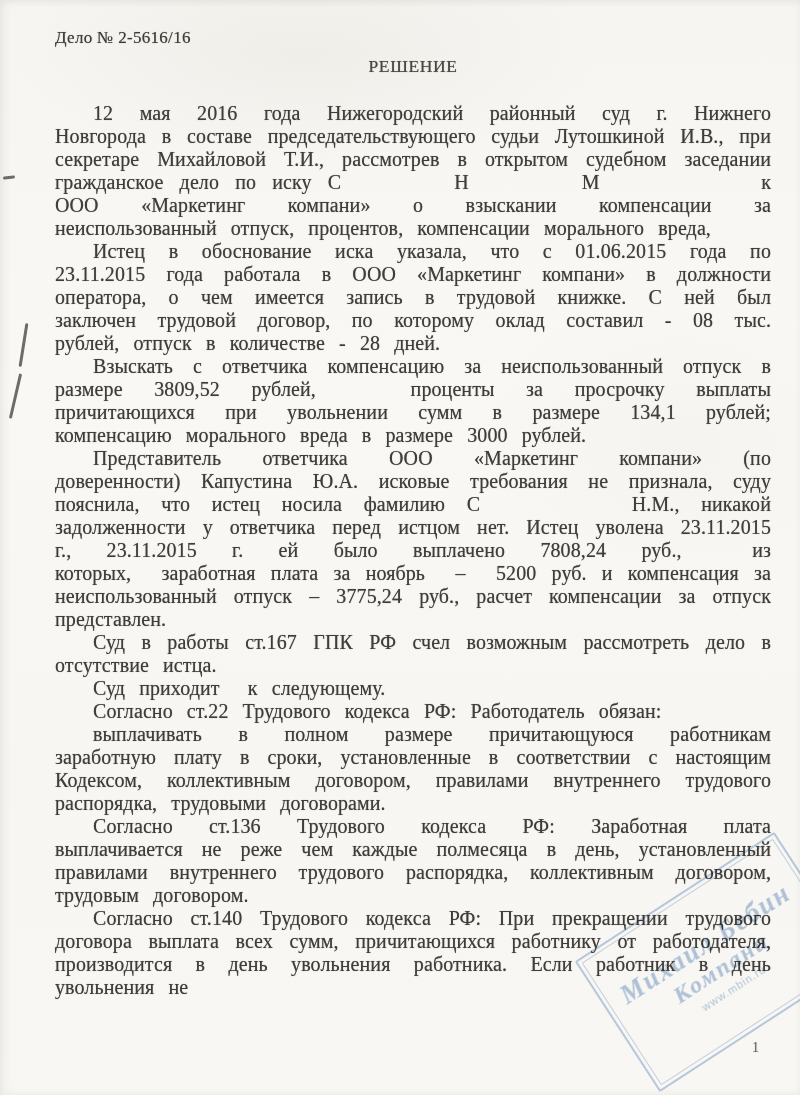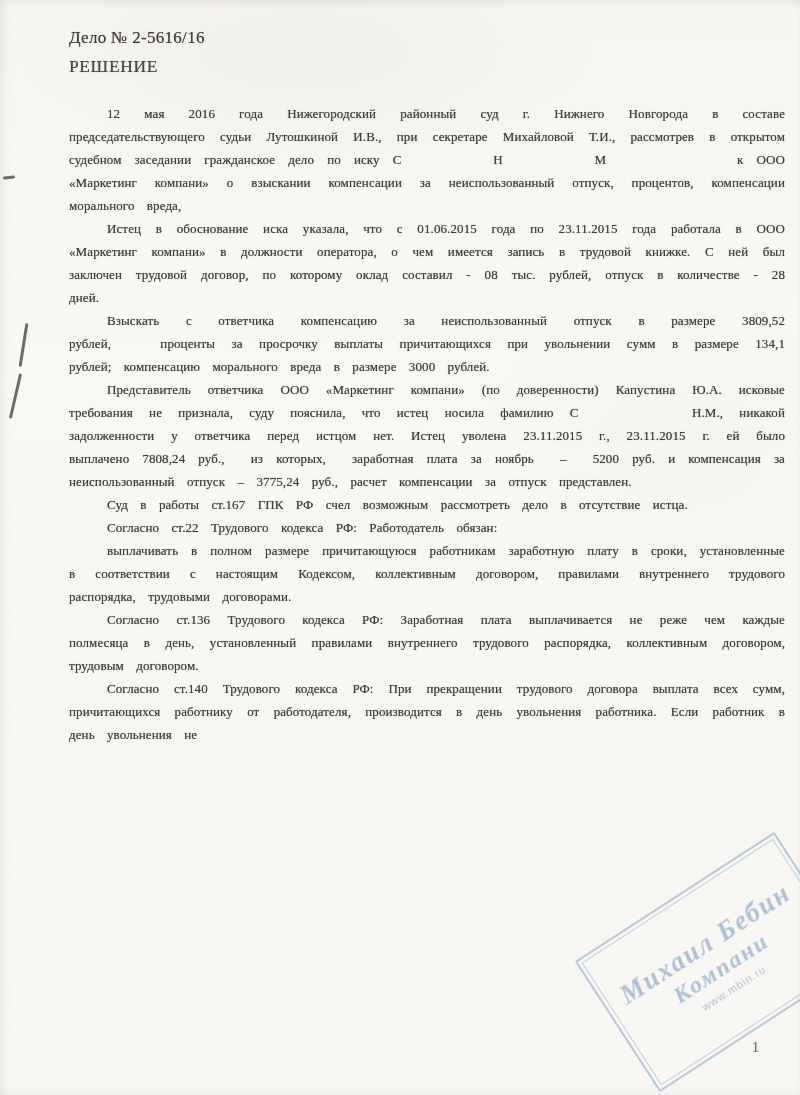--- a/index.html
+++ b/index.html
@@ -10,27 +10,27 @@
     background:
       radial-gradient(ellipse 420px 160px at 38% 5%, rgba(190,184,172,0.12), transparent 70%),
       radial-gradient(ellipse 300px 200px at 85% 40%, rgba(200,196,186,0.08), transparent 70%),
       linear-gradient(180deg,#f6f5f1 0%,#f9f8f5 35%,#f7f6f2 70%,#f8f7f4 100%);
     box-shadow:inset 4px 0 10px rgba(90,85,75,0.07), inset 0 2px 6px rgba(90,85,75,0.05);
     overflow:hidden;
     font-family:"Liberation Serif","DejaVu Serif",serif;
     color:#403d39;
   }
   .content{
-    position:absolute;left:69px;top:28px;width:716px;
+    position:absolute;left:55px;top:28px;width:716px;
     text-shadow:0 0 0.8px rgba(64,61,57,0.65);
   }
   .case-no{font-size:17px;line-height:19px;letter-spacing:0.3px;}
-  .title-block{margin-top:9px;text-align:left;line-height:21px;font-size:17.5px;letter-spacing:0.6px;color:#4a4742;}
+  .title-block{margin-top:9px;text-align:center;line-height:21px;font-size:17.5px;letter-spacing:0.6px;color:#4a4742;}
   .para{
-    margin:0;font-size:13px;line-height:23px;
+    margin:0;font-size:20px;line-height:23px;
     text-align:justify;text-indent:38px;word-spacing:9px;letter-spacing:0.1px;
   }
   .intro{margin-top:25px;}
   .ustanovil{
     margin:15px 0 20px 0;text-align:center;
     font-size:17.5px;letter-spacing:1px;color:#46433e;
   }
   .page-number{
     position:absolute;left:752px;top:1040px;
     font-size:14px;color:#6b6862;text-shadow:0 0 1px rgba(100,96,90,0.5);
@@ -80,20 +80,21 @@
       <div>РЕШЕНИЕ</div>
     </div>
 
     <p class="para intro">12 мая 2016 года Нижегородский районный суд г. Нижнего Новгорода в составе председательствующего судьи Лутошкиной И.В., при секретаре Михайловой Т.И., рассмотрев в открытом судебном заседании гражданское дело по иску С&nbsp;&nbsp;&nbsp;&nbsp;&nbsp;&nbsp;&nbsp;Н&nbsp;&nbsp;&nbsp;&nbsp;&nbsp;&nbsp;&nbsp;М&nbsp;&nbsp;&nbsp;&nbsp;&nbsp;&nbsp;&nbsp;&nbsp;&nbsp;&nbsp;к ООО «Маркетинг компани» о взыскании компенсации за неиспользованный отпуск, процентов, компенсации морального вреда,</p>
 
 
     <p class="para">Истец в обоснование иска указала, что с 01.06.2015 года по 23.11.2015 года работала в ООО «Маркетинг компани» в должности оператора, о чем имеется запись в трудовой книжке. С ней был заключен трудовой договор, по которому оклад составил - 08 тыс. рублей, отпуск в количестве - 28 дней.</p>
     <p class="para">Взыскать с ответчика компенсацию за неиспользованный отпуск в размере 3809,52 рублей,&nbsp;&nbsp;&nbsp;проценты за просрочку выплаты причитающихся при увольнении сумм в размере 134,1 рублей; компенсацию морального вреда в размере 3000 рублей.</p>
     <p class="para">Представитель ответчика ООО «Маркетинг компани» (по доверенности) Капустина Ю.А. исковые требования не признала, суду пояснила, что истец носила фамилию С&nbsp;&nbsp;&nbsp;&nbsp;&nbsp;&nbsp;&nbsp;Н.М., никакой задолженности у ответчика перед истцом нет. Истец уволена 23.11.2015 г., 23.11.2015 г. ей было выплачено 7808,24 руб.,&nbsp;&nbsp;из которых,&nbsp;&nbsp;заработная плата за ноябрь&nbsp;&nbsp;–&nbsp;&nbsp;5200 руб. и компенсация за неиспользованный отпуск – 3775,24 руб., расчет компенсации за отпуск представлен.</p>
     <p class="para">Суд в работы ст.167 ГПК РФ счел возможным рассмотреть дело в отсутствие истца.</p>
+    <p class="para">Суд приходит&nbsp; к следующему.</p>
     <p class="para">Согласно ст.22 Трудового кодекса РФ: Работодатель обязан:</p>
     <p class="para">выплачивать в полном размере причитающуюся работникам заработную плату в сроки, установленные в соответствии с настоящим Кодексом, коллективным договором, правилами внутреннего трудового распорядка, трудовыми договорами.</p>
     <p class="para">Согласно ст.136 Трудового кодекса РФ: Заработная плата выплачивается не реже чем каждые полмесяца в день, установленный правилами внутреннего трудового распорядка, коллективным договором, трудовым договором.</p>
     <p class="para">Согласно ст.140 Трудового кодекса РФ: При прекращении трудового договора выплата всех сумм, причитающихся работнику от работодателя, производится в день увольнения работника. Если работник в день увольнения не</p>
   </div>
 
   <div class="edge-dash"></div>
   <div class="pen-stroke s1"></div>
   <div class="pen-stroke s2"></div>
 

